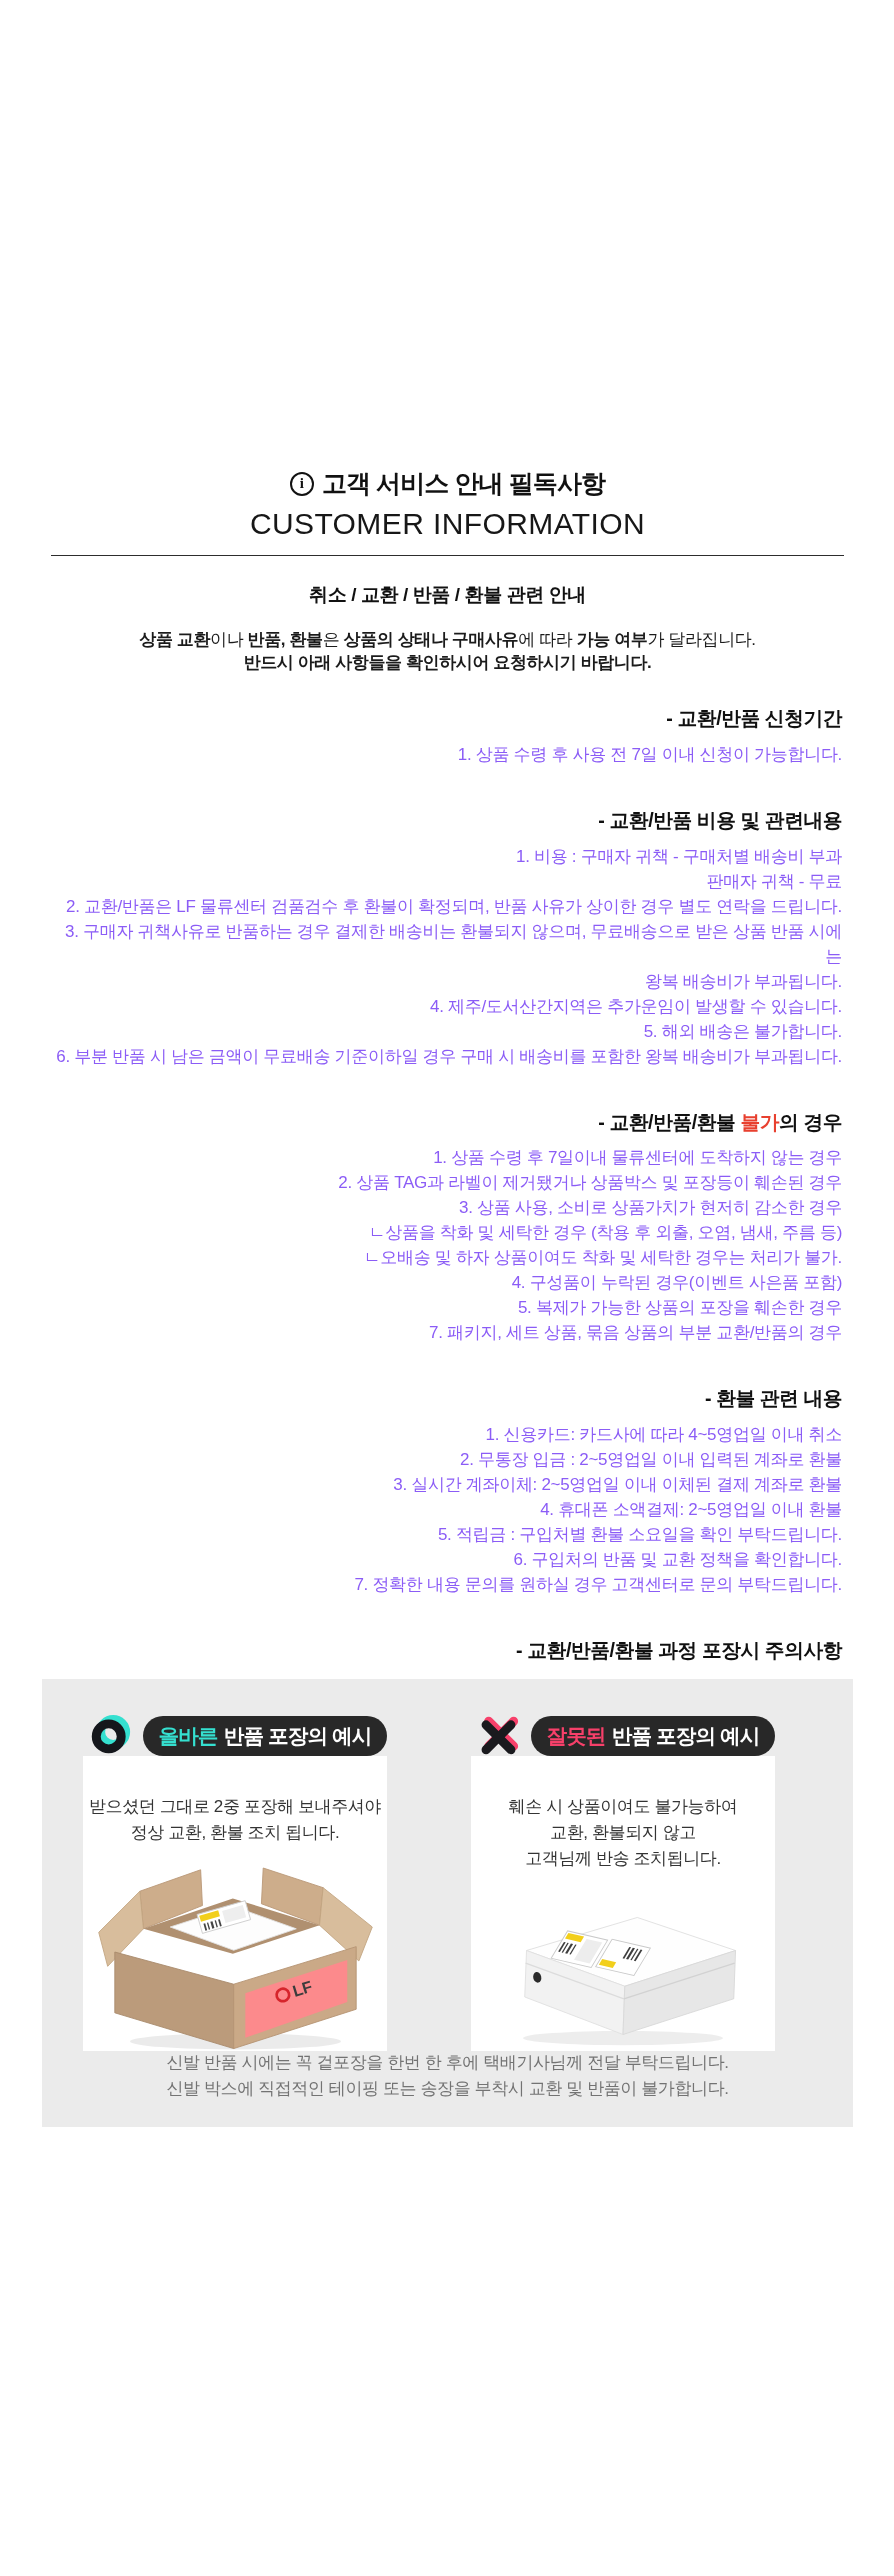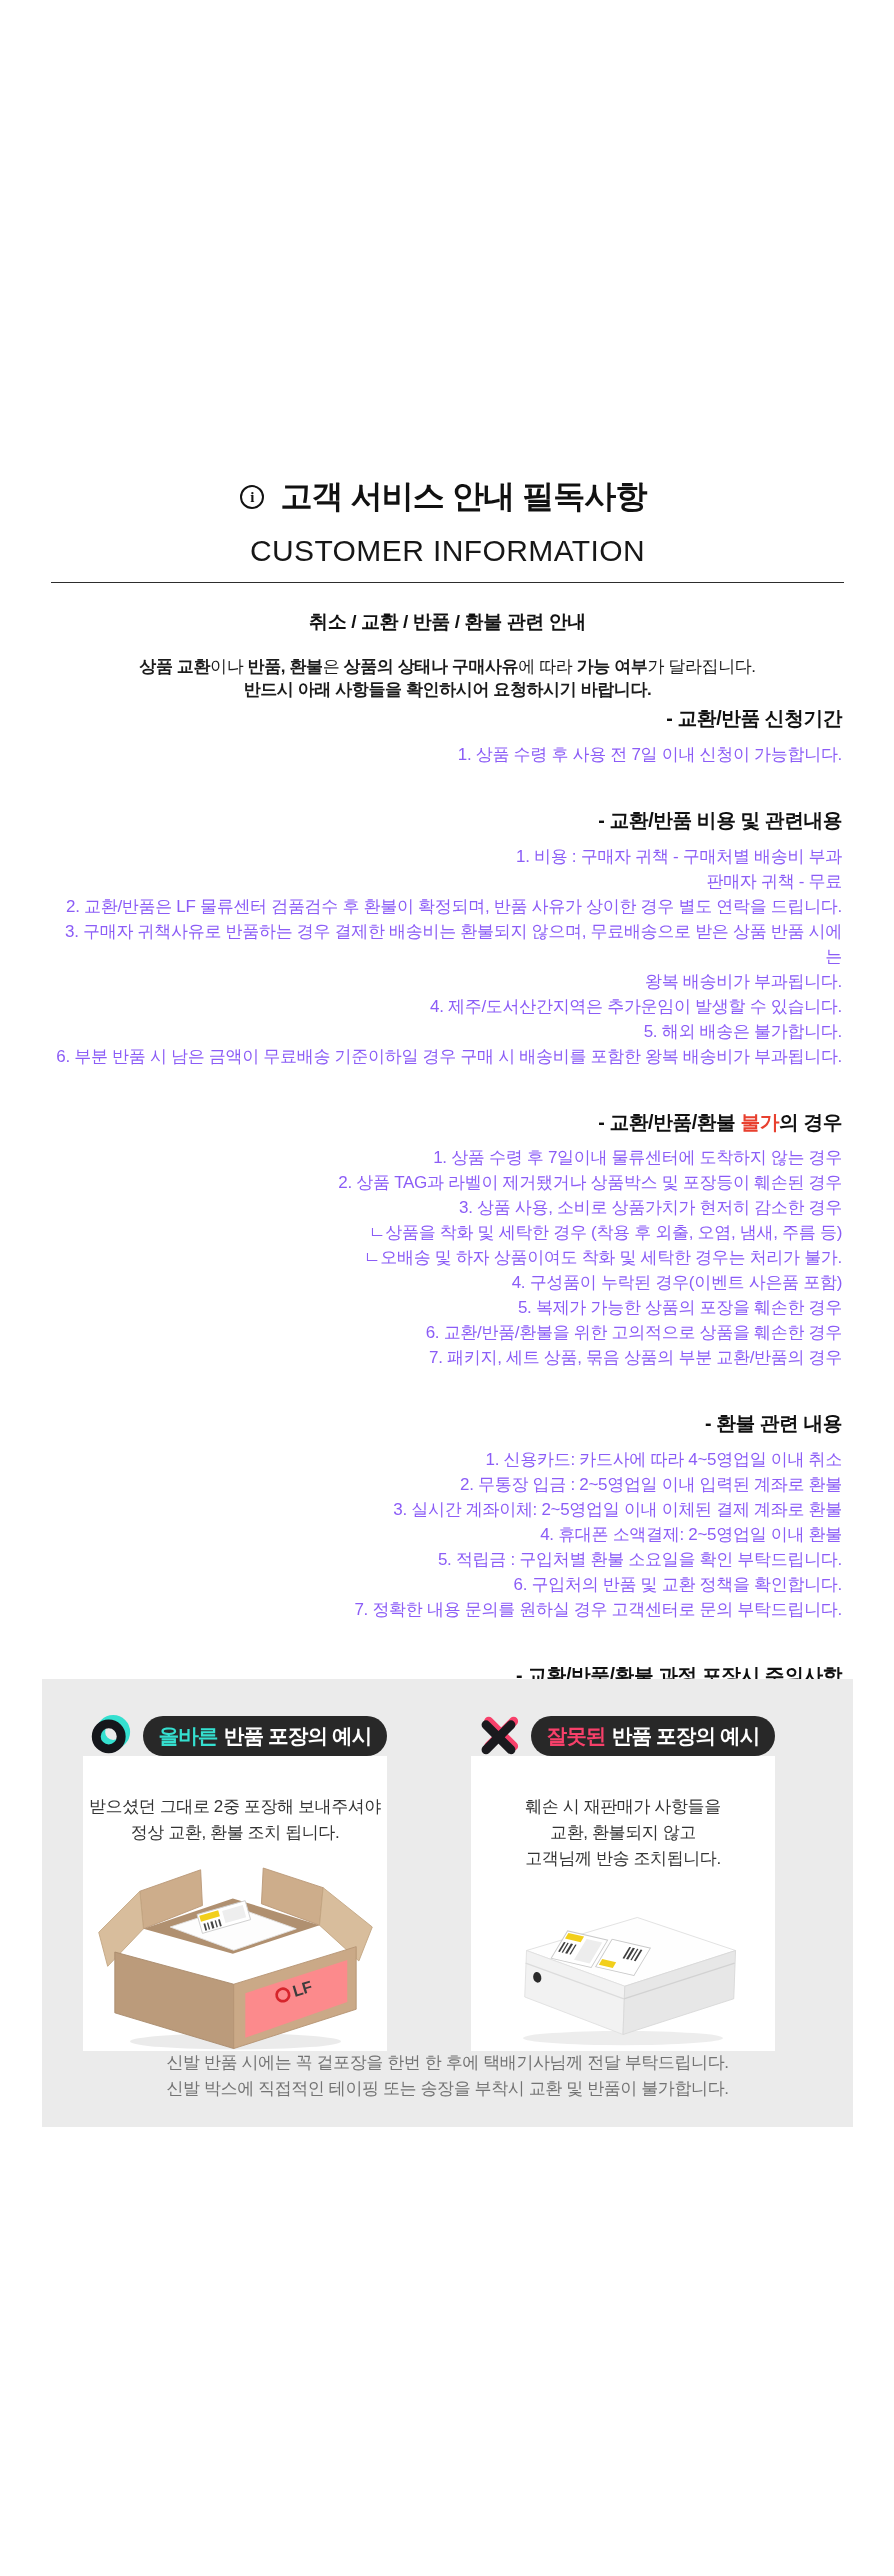--- a/index.html
+++ b/index.html
@@ -11,21 +11,21 @@
   .b{font-weight:bold;}
 
   
   .top{position:absolute;top:467px;left:0;width:895px;text-align:center;}
   .title-row{display:flex;align-items:center;justify-content:center;gap:8px;}
   .info-icon{
     width:24px;height:24px;border:2.7px solid #121212;border-radius:50%;
     display:inline-flex;align-items:center;justify-content:center;box-sizing:border-box;
   }
   .info-i{font-weight:bold;font-size:15px;line-height:1;color:#121212;font-family:"Liberation Serif",serif;}
-  h1{display:inline;margin:8px;font-size:32px;letter-spacing:-0.9px;color:#111;}
+  h1{display:inline;margin:0;font-size:25px;letter-spacing:-0.9px;color:#111;}
   h2{margin:7.2px 0 0;font-size:30px;font-weight:normal;letter-spacing:0.4px;color:#171717;}
   .rule{width:793px;margin:13.4px auto 0;border-top:1.8px solid #2d2d2d;height:0;}
   h3{margin:26px 0 16px;font-size:19px;color:#111;letter-spacing:-0.4px;}
   .intro{margin-top:20.6px;font-size:17px;line-height:23px;color:#1b1b1b;letter-spacing:-0.4px;}
   .intro p{margin:0;}
 
   
   #sections{position:absolute;top:705px;left:55px;width:787px;text-align:right;}
   .policy-section{margin:0;}
   .sec-h{margin:40px 0 9.8px;font-size:19.7px;color:#101010;letter-spacing:-0.4px;}
@@ -118,21 +118,20 @@
 
 
   <div class="item ind-1">ㄴ상품을 착화 및 세탁한 경우 (착용 후 외출, 오염, 냄새, 주름 등)</div>
 
   <div class="item ind-1">ㄴ오배송 및 하자 상품이여도 착화 및 세탁한 경우는 처리가 불가.</div>
 
   <div class="item ind-0">4. 구성품이 누락된 경우(이벤트 사은품 포함)</div>
 
   <div class="item ind-0">5. 복제가 가능한 상품의 포장을 훼손한 경우</div>
 
-  <div class="item ind-0">6. 교환/반품/환불을 위한 고의적으로 상품을 훼손한 경우</div>
 
   <div class="item ind-0">7. 패키지, 세트 상품, 묶음 상품의 부분 교환/반품의 경우</div>
 </div>
   </section>
 
   <section class="policy-section">
     <h4 class="sec-h"><span class="pre">- 환불 관련 내용</span><span class="accent"></span><span class="post"></span></h4>
     <div class="items">
   <div class="item ind-0">1. 신용카드: 카드사에 따라 4~5영업일 이내 취소</div>
 
@@ -226,21 +225,21 @@
               <line x1="37" y1="11" x2="9" y2="39"></line>
           </g>
         </svg>
         <div class="pill">
           <span class="hl-bad">잘못된</span>
           <span>반품 포장의 예시</span>
         </div>
       </div>
       <div class="card">
         <div class="desc" id="bad-desc">
-            <div>훼손 시 재판매가 사항들을</div>
+            <div>훼손 시 상품이여도 불가능하여</div>
             <div>교환, 환불되지 않고</div>
             <div>고객님께 반송 조치됩니다.</div>
           </div>
         <svg class="illus" width="286" height="159" viewBox="0 0 320 178" style="margin-top:16px">
           <ellipse cx="160" cy="168" rx="112" ry="8" fill="rgba(0,0,0,0.07)"></ellipse>
 
           <polygon points="52,70 176,33 286,70 162,110" fill="#fefefe" stroke="#dedede" stroke-width="1"></polygon>
           <polygon points="52,70 162,110 160,164 50,122" fill="#f2f2f2" stroke="#e0e0e0" stroke-width="1"></polygon>
           <polygon points="162,110 286,70 284,124 160,164" fill="#e7e7e7" stroke="#d8d8d8" stroke-width="1"></polygon>
           <line x1="51" y1="84" x2="161" y2="124" stroke="#dcdcdc" stroke-width="1.5"></line>

